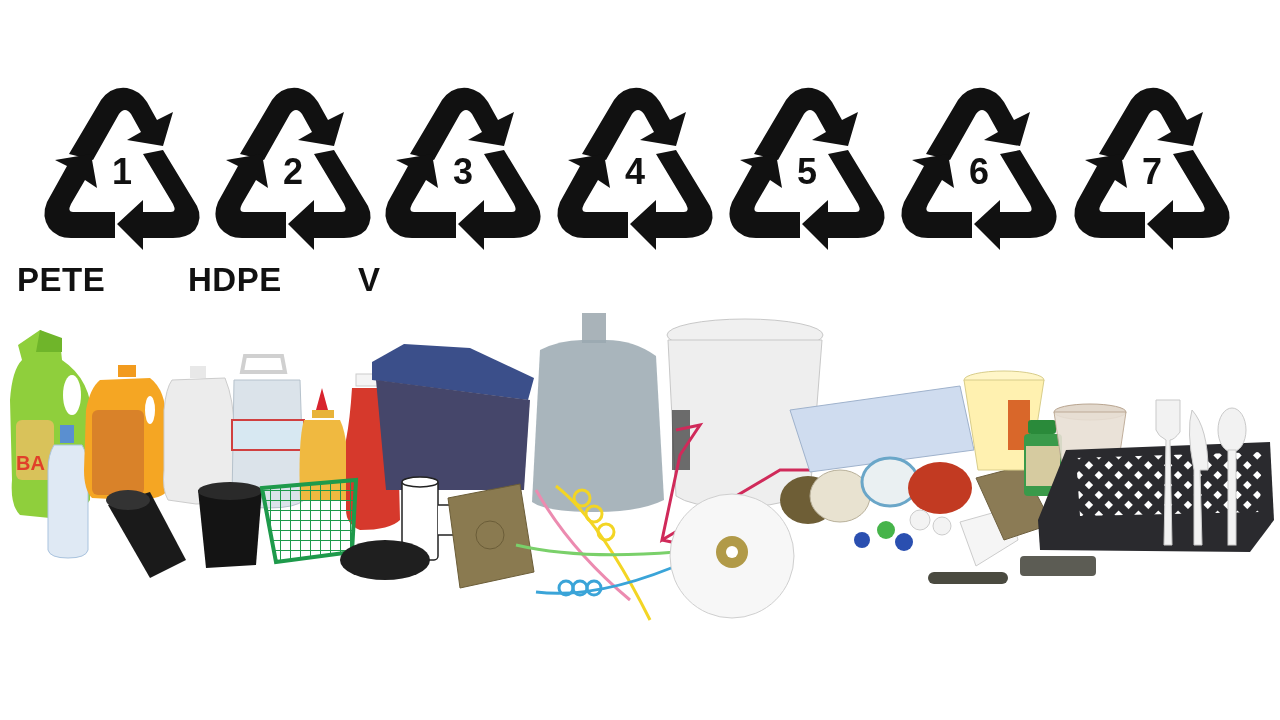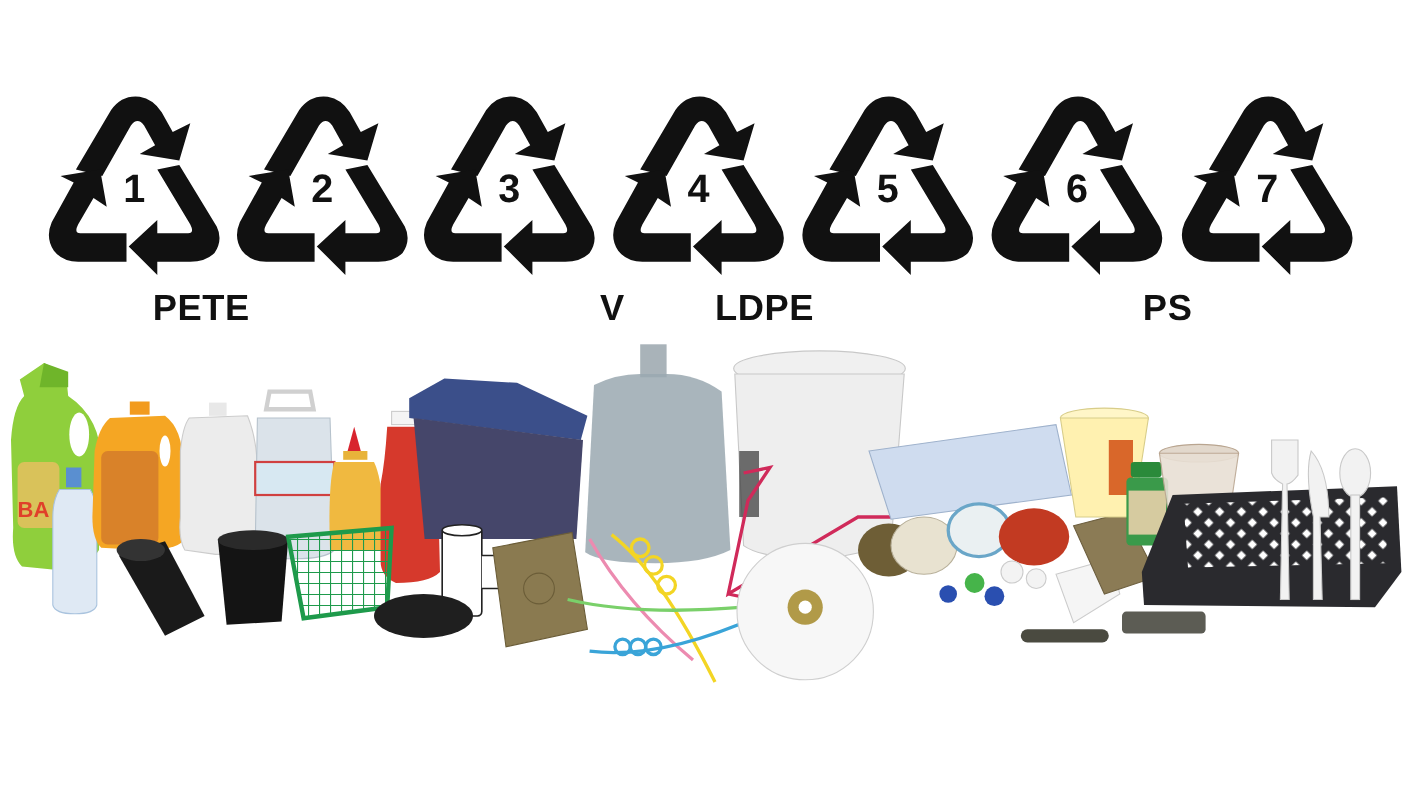--- a/index.html
+++ b/index.html
@@ -10,21 +10,21 @@
   .symbol-row { position:absolute; left:0; top:0; width:1280px; height:310px; }
   .code {
     position:absolute; top:84px; width:170px; height:225px; margin-left:-85px;
   }
   .code svg { position:absolute; left:2px; top:0; width:166px; height:166px; }
   .code .num {
     position:absolute; left:0; width:170px; top:68px; text-align:center;
     font-weight:bold; font-size:36px; color:#111; line-height:40px;
   }
   .code .abbr {
-    position:absolute; left:-20px; width:210px; top:176px; text-align:right;
+    position:absolute; left:-20px; width:210px; top:176px; text-align:left;
     font-weight:bold; font-size:33px; color:#111; line-height:40px; letter-spacing:0.5px;
   }
   .products { position:absolute; left:0; top:305px; width:1280px; height:330px; }
 </style>
 </head>
 <body>
 
 <div class="symbol-row">
 
   <div class="code" style="left:122px">
@@ -32,47 +32,46 @@
         <use href="#tri"></use>
       </svg>
     <div class="num">1</div>
     <div class="abbr">PETE</div>
   </div>
   <div class="code" style="left:293px">
     <svg viewBox="0 0 166 166">
         <use href="#tri"></use>
       </svg>
     <div class="num">2</div>
+    <div class="abbr">HDPE</div>
   </div>
   <div class="code" style="left:463px">
     <svg viewBox="0 0 166 166">
         <use href="#tri"></use>
       </svg>
     <div class="num">3</div>
     <div class="abbr">V</div>
   </div>
   <div class="code" style="left:635px">
     <svg viewBox="0 0 166 166">
         <use href="#tri"></use>
       </svg>
     <div class="num">4</div>
-    <div class="abbr">LDPE</div>
   </div>
   <div class="code" style="left:807px">
     <svg viewBox="0 0 166 166">
         <use href="#tri"></use>
       </svg>
     <div class="num">5</div>
   </div>
   <div class="code" style="left:979px">
     <svg viewBox="0 0 166 166">
         <use href="#tri"></use>
       </svg>
     <div class="num">6</div>
-    <div class="abbr">PS</div>
   </div>
   <div class="code" style="left:1152px">
     <svg viewBox="0 0 166 166">
         <use href="#tri"></use>
       </svg>
     <div class="num">7</div>
   </div>
 </div>
 
 <svg width="0" height="0" style="position:absolute">

